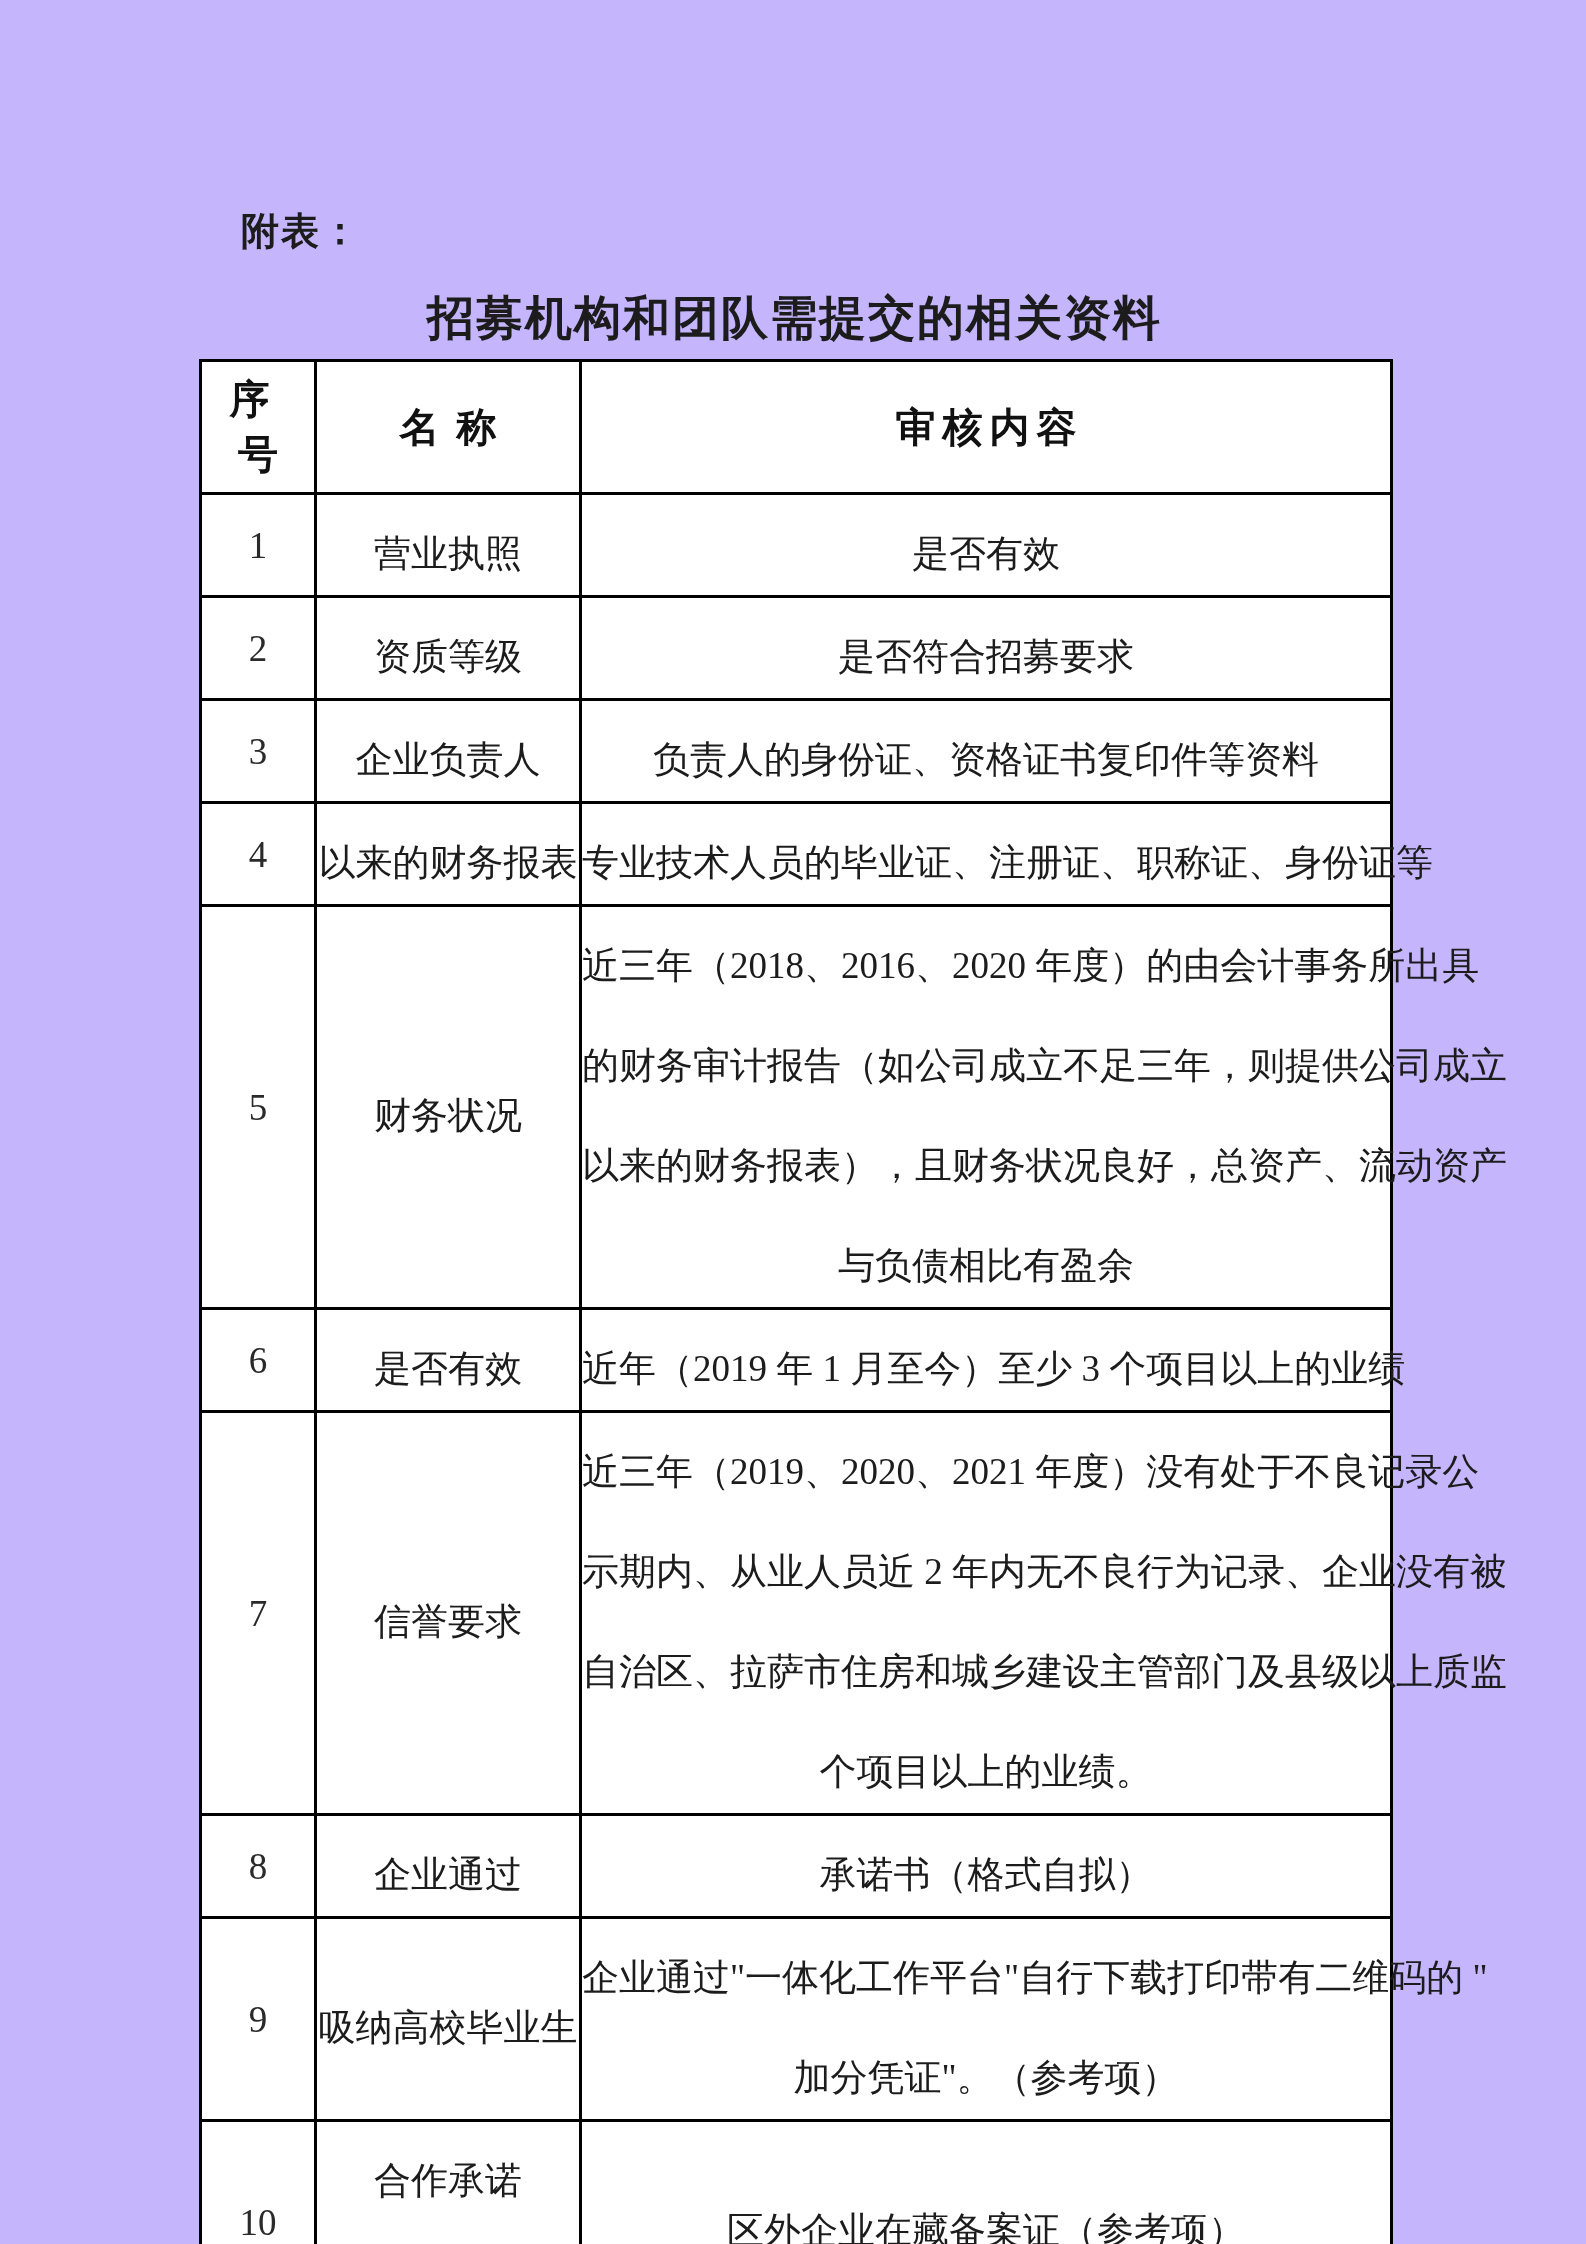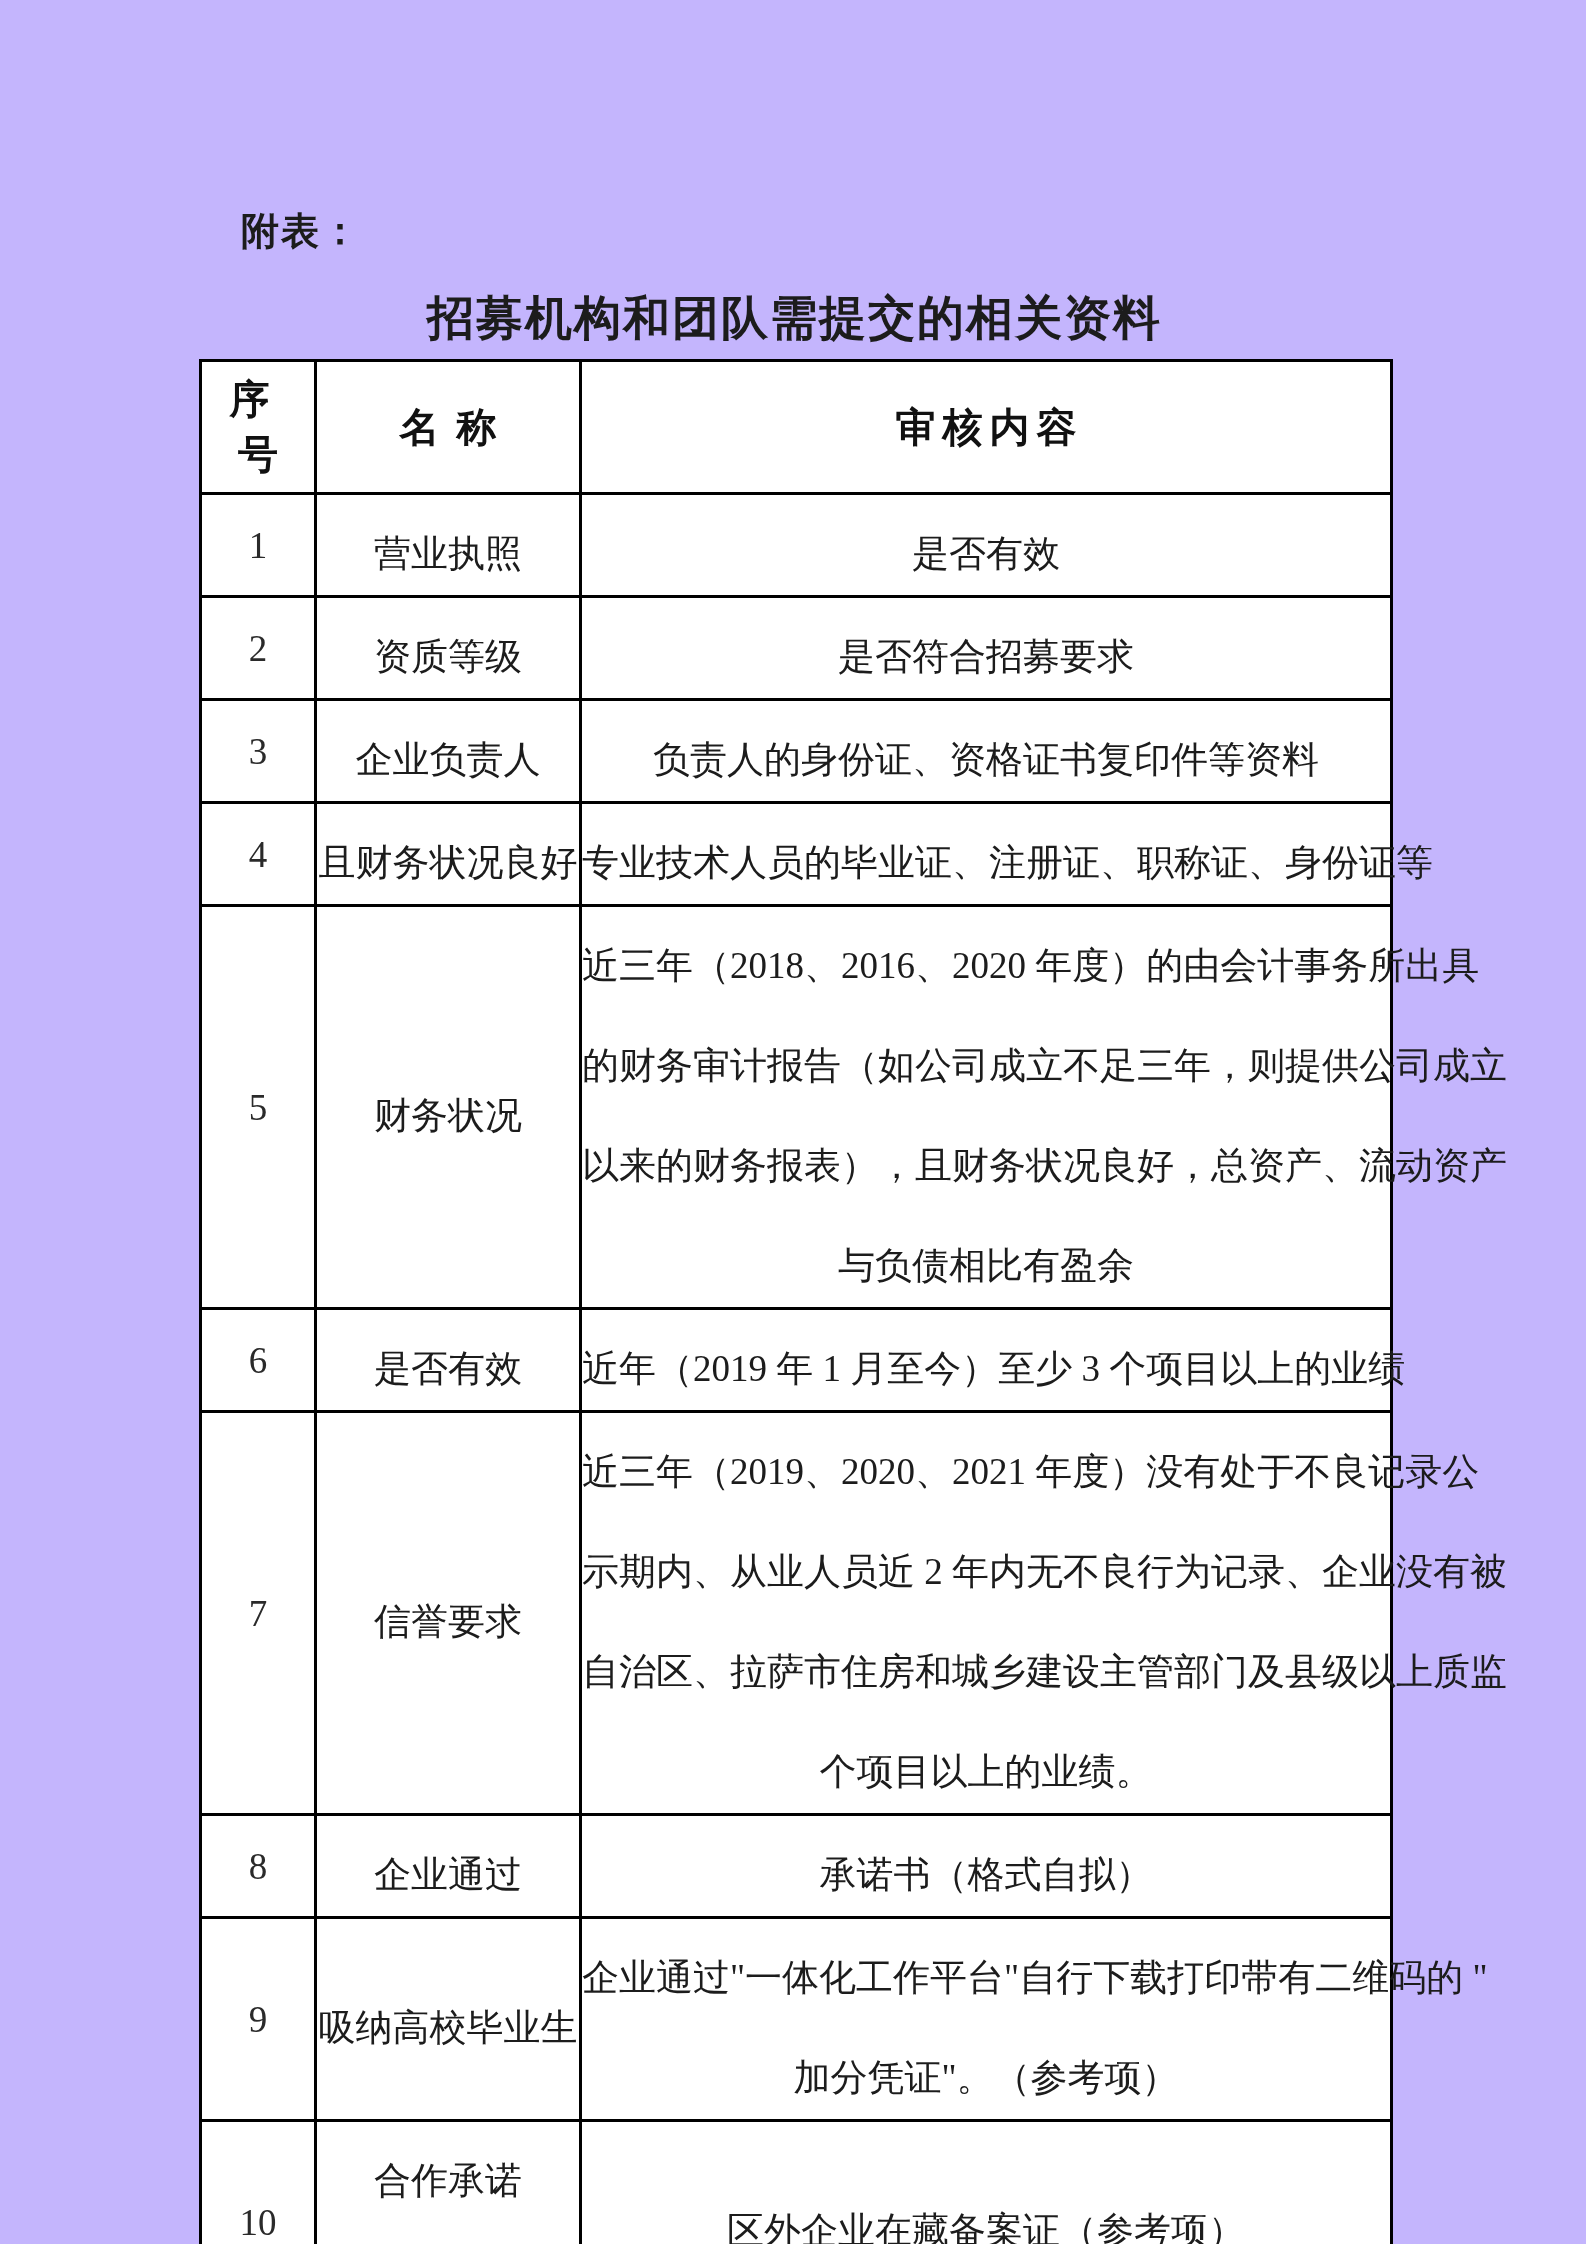--- a/index.html
+++ b/index.html
@@ -131,21 +131,21 @@
             <div class="cell-line">企业负责人</div>
           </td>
         <td>
             <div class="cell-line">负责人的身份证、资格证书复印件等资料</div>
           </td>
       </tr>
 
       <tr class="h-s1">
         <td class="num-cell">4</td>
         <td>
-            <div class="cell-line">且财务状况良好</div>
+            <div class="cell-line">以来的财务报表</div>
           </td>
         <td>
             <div class="cell-line">专业技术人员的毕业证、注册证、职称证、身份证等</div>
           </td>
       </tr>
 
       <tr class="h-m4a">
         <td class="num-cell">5</td>
         <td>
             <div class="cell-line">财务状况</div>

